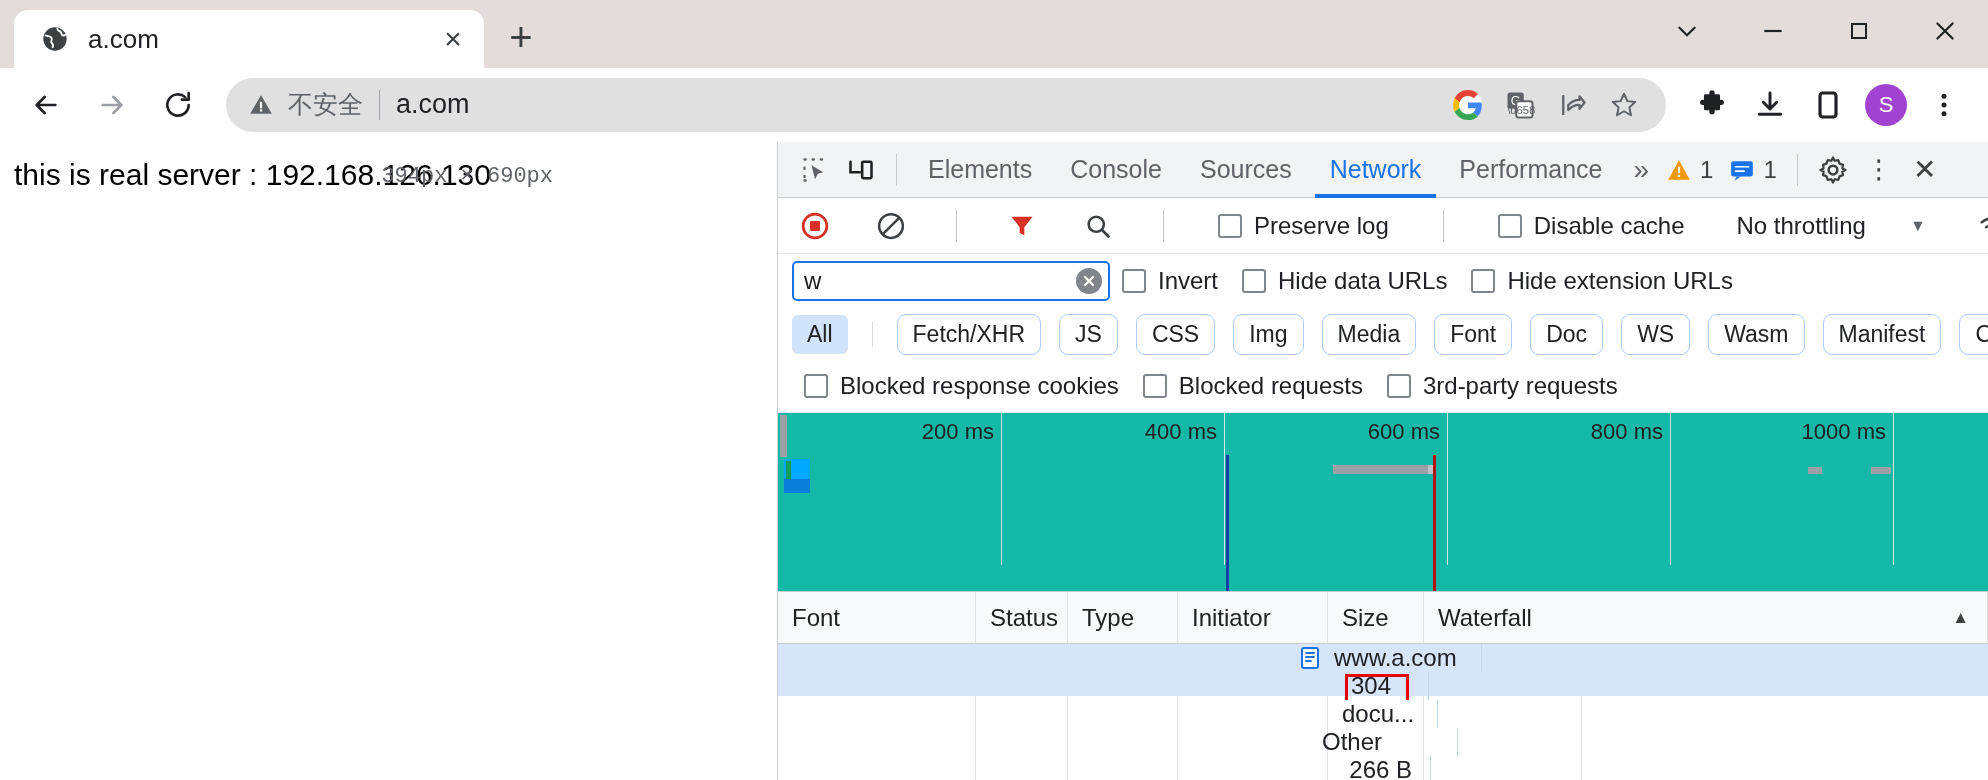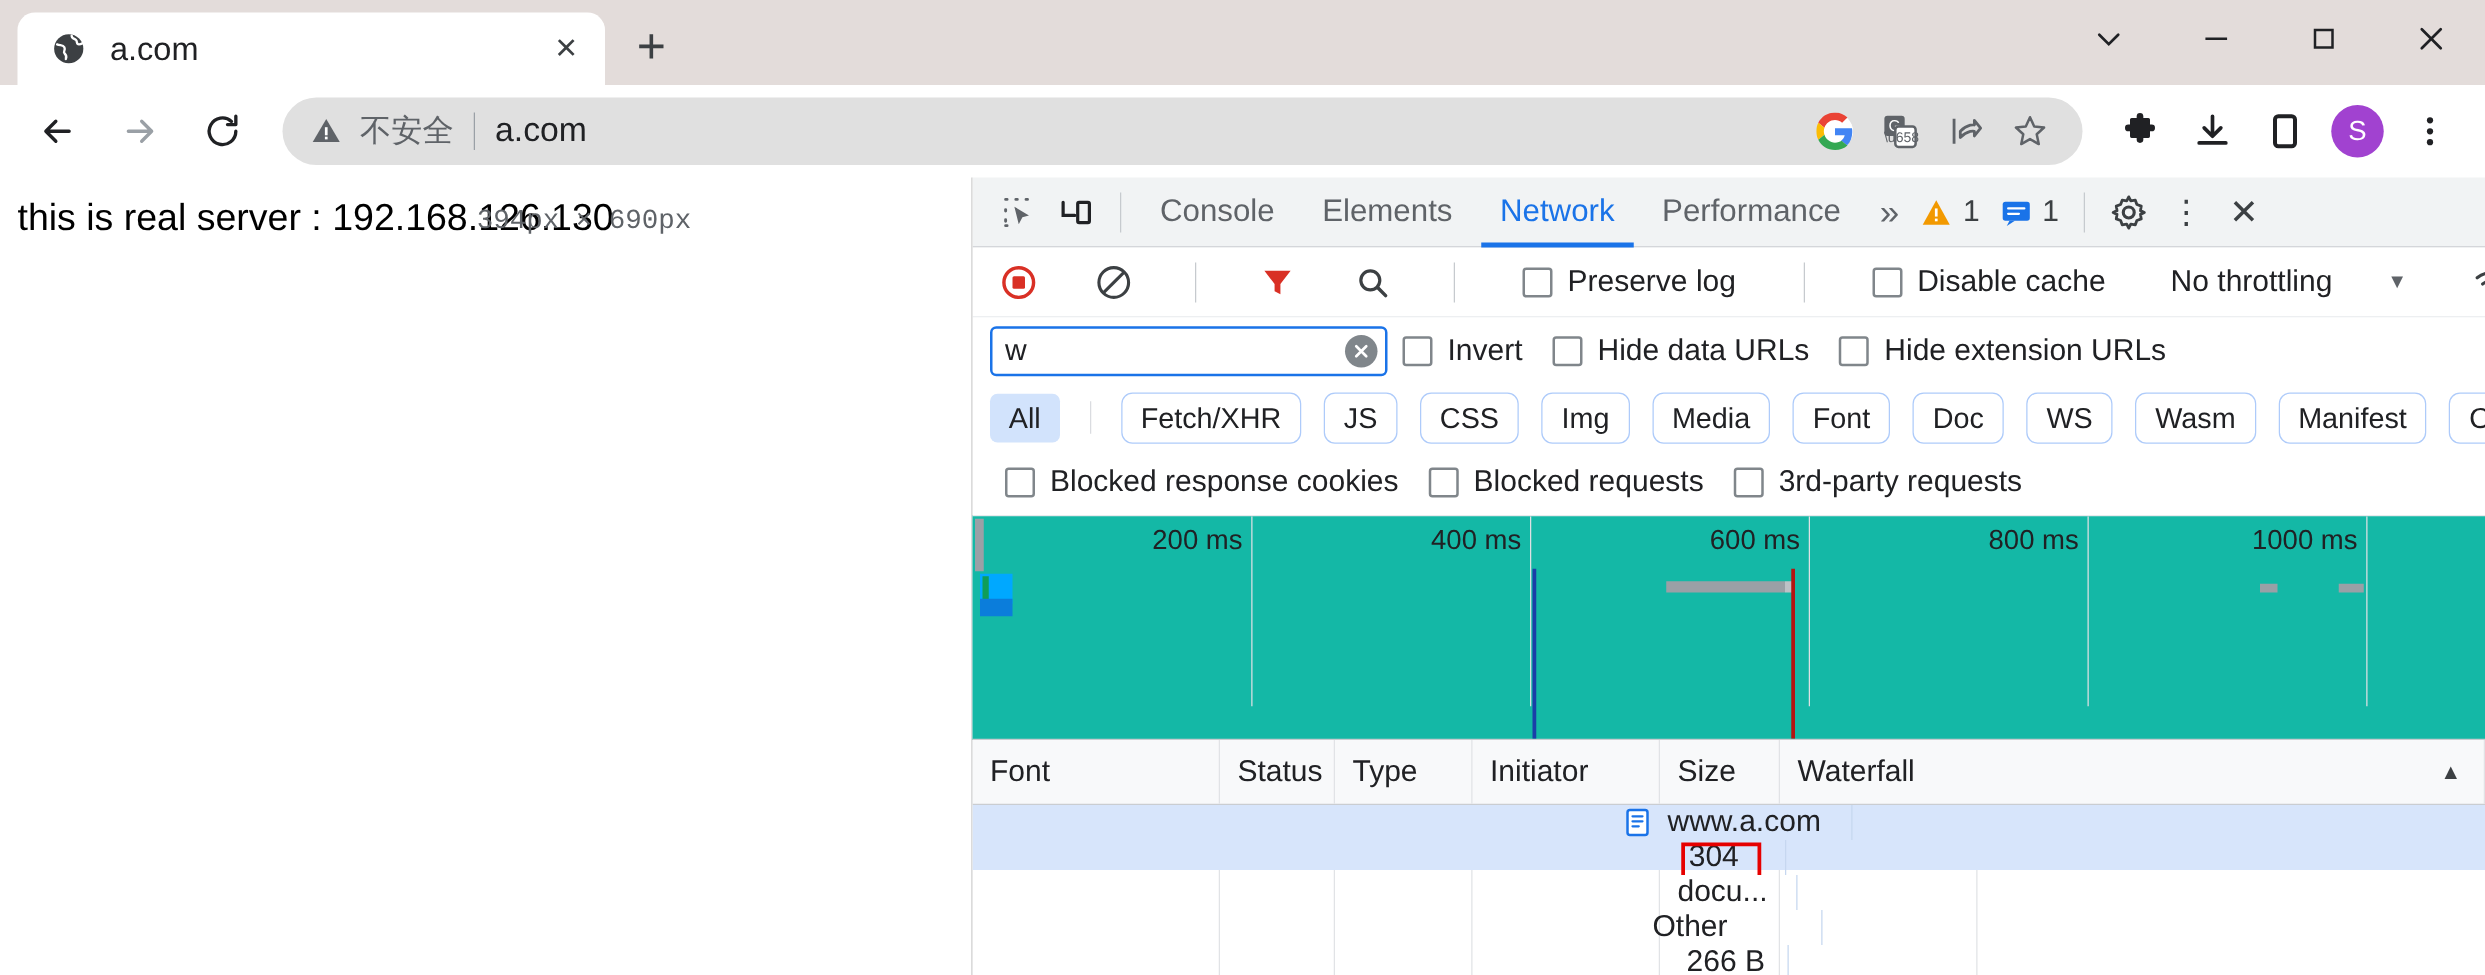--- a/index.html
+++ b/index.html
@@ -366,22 +366,23 @@
           </svg>
         </div>
         <div class="dt-iconbtn">
           <svg width="28" height="28" viewBox="0 0 24 24">
             <path d="M3 5v9h8" stroke="#202124" stroke-width="2.2" fill="none" stroke-linecap="round"></path>
             <rect x="13" y="5" width="8" height="14" rx="1" stroke="#202124" stroke-width="2.2" fill="none"></rect>
           </svg>
         </div>
         <div class="dt-vsep"></div>
 
+        <div class="dt-tab">Elements</div>
         <div class="dt-tab">Console</div>
-        <div class="dt-tab">Elements</div>
+        <div class="dt-tab">Sources</div>
         <div class="dt-tab active">Network</div>
         <div class="dt-tab">Performance</div>
 
         <div class="dt-overflow">»</div>
 
         <div class="badge">
           <svg width="26" height="26" viewBox="0 0 24 24">
               <path d="M12 3l10 18H2z" fill="#f29900"></path>
               <rect x="11" y="9" width="2" height="6" fill="#fff"></rect>
               <rect x="11" y="16.5" width="2" height="2" fill="#fff"></rect>

